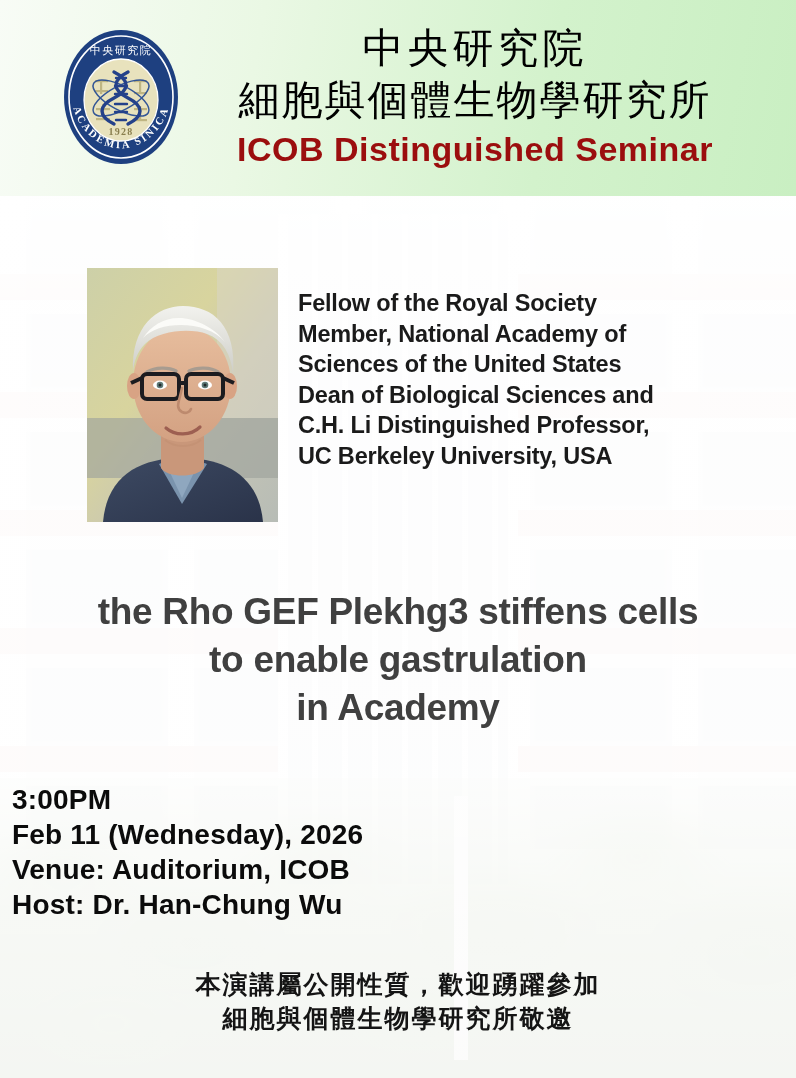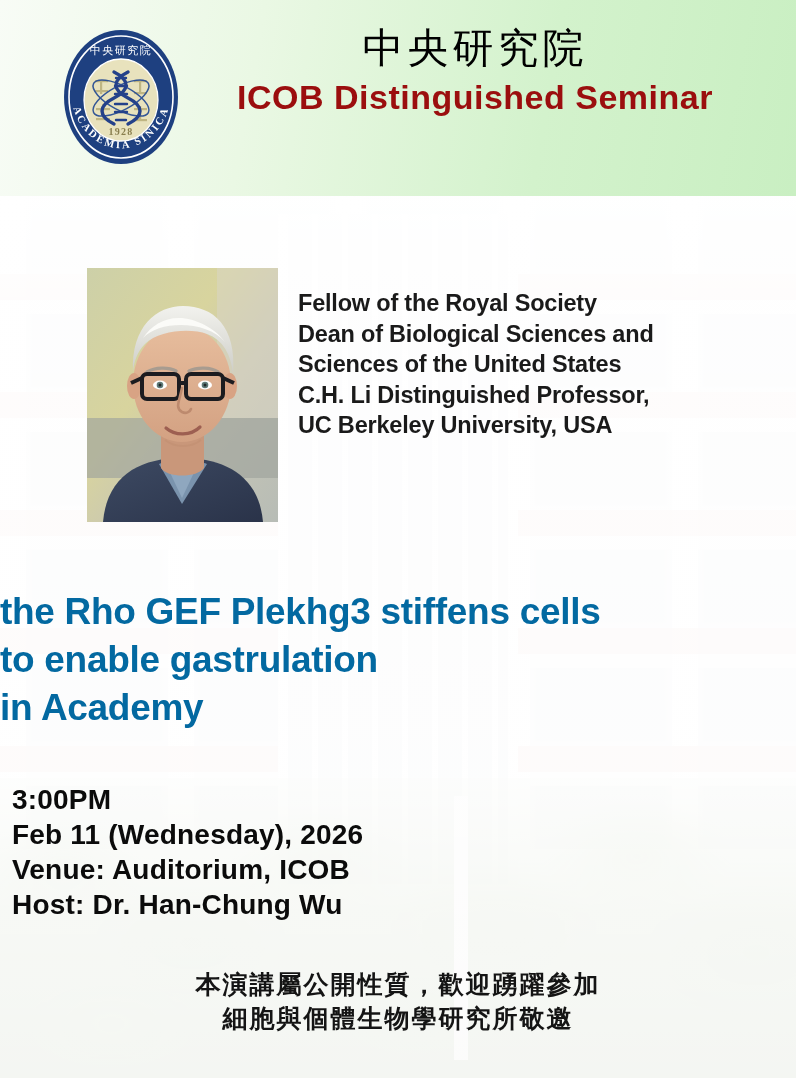--- a/index.html
+++ b/index.html
@@ -219,26 +219,26 @@
     letter-spacing: -0.2px;
   }
   .speaker-affil div { white-space: nowrap; }
 
   
   .talk-title {
     position: absolute;
     left: 0;
     top: 588px;
     width: 796px;
-    text-align: left;
+    text-align: center;
     font-family: "Liberation Sans", sans-serif;
     font-weight: bold;
     font-size: 37px;
     line-height: 48px;
-    color: #0369a1;
+    color: #404040;
     letter-spacing: -0.3px;
   }
   .talk-title div { white-space: nowrap; }
 
   
   .event-details {
     position: absolute;
     left: 0;
     top: 782px;
     width: 796px;
@@ -336,20 +336,21 @@
           <path id="ringPath" d="M 12 82 A 50 58 0 0 0 106 82"></path>
         </defs>
         <text font-family="'Liberation Serif', serif" font-size="10.5" font-weight="bold" fill="#ffffff" letter-spacing="2.4">
           <textPath href="#ringPath" startOffset="50%" text-anchor="middle">ACADEMIA SINICA</textPath>
         </text>
       </svg>
     </div>
 
     <div class="header-text">
       <div class="cn-line">中央研究院</div>
+      <div class="cn-line cn-line-2">細胞與個體生物學研究所</div>
       <div class="seminar-line">ICOB Distinguished Seminar</div>
     </div>
   </div>
 
   <div class="speaker-photo">
     <svg viewBox="0 0 191 254" xmlns="http://www.w3.org/2000/svg">
       <defs>
         <linearGradient id="bgBlur" x1="0" y1="0" x2="1" y2="1">
           <stop offset="0%" stop-color="#cdd0a8"></stop>
           <stop offset="38%" stop-color="#d8d49e"></stop>
@@ -412,22 +413,23 @@
 
       <path d="M79 160 C88 168, 104 168, 113 159" stroke="#9d5f51" stroke-width="3.2" fill="none" stroke-linecap="round"></path>
 
       <path d="M78 172 C88 180, 104 180, 114 172" stroke="#c28f72" stroke-width="2" fill="none" opacity="0.6"></path>
     </svg>
   </div>
 
   <div class="speaker-info">
     <div class="speaker-affil">
       <div>Fellow of the Royal Society</div>
+      <div>Member, National Academy of</div>
+      <div>Sciences of the United States</div>
       <div>Dean of Biological Sciences and</div>
-      <div>Sciences of the United States</div>
       <div>C.H. Li Distinguished Professor,</div>
       <div>UC Berkeley University, USA</div>
     </div>
   </div>
 
   <div class="talk-title">
     <div>the Rho GEF Plekhg3 stiffens cells</div>
     <div>to enable gastrulation</div>
     <div>in Academy</div>
   </div>

